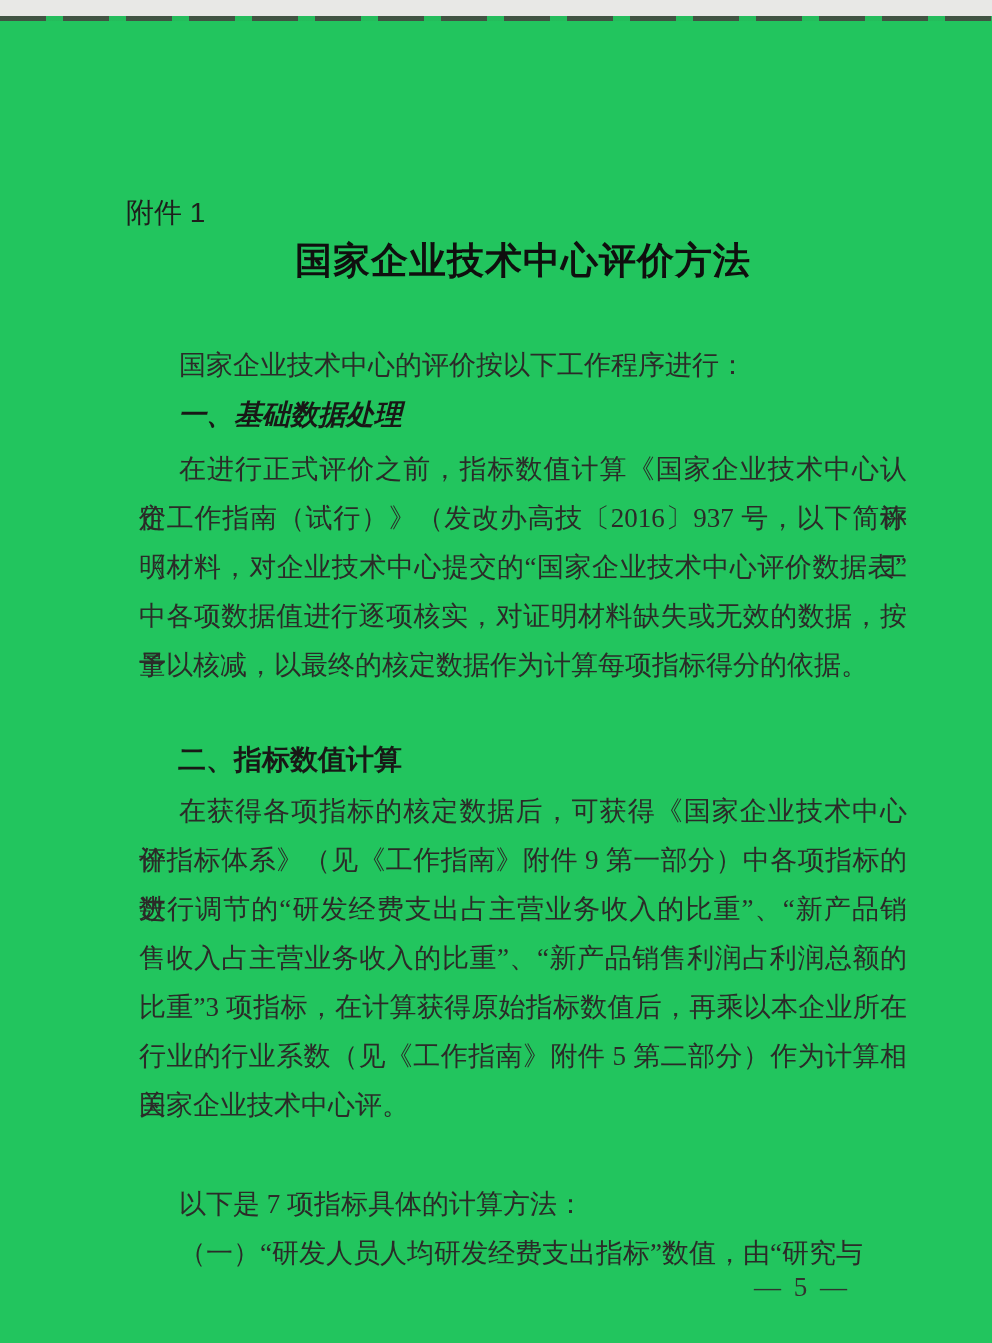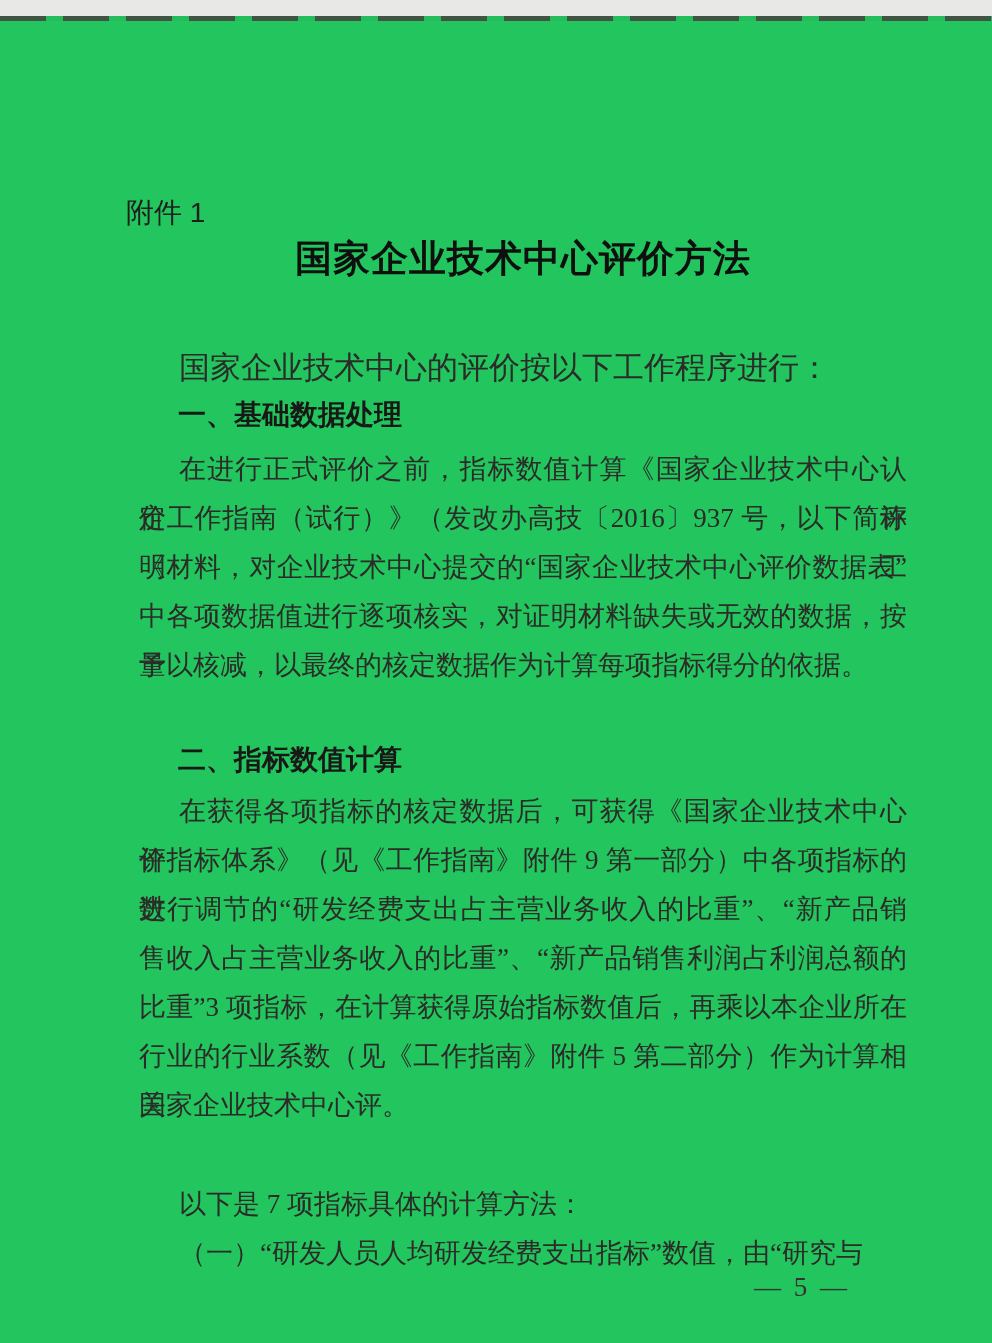--- a/index.html
+++ b/index.html
@@ -40,40 +40,40 @@
     position: absolute;
     left: 139px;
     width: 768px;
     top: 224px;
     text-align: center;
     font-size: 37px;
     line-height: 1.15;
     font-weight: bold;
     letter-spacing: 1px;
     color: #0f0f0e;
-    font-family: Liberation Mono, monospace;
+    font-family: Liberation Sans, sans-serif;
   }
   .intro {
     position: absolute;
     left: 179px;
     top: 336px;
-    font-size: 31px;
+    font-size: 27px;
     line-height: 1;
     color: #2b2b28;
   }
   .sec-heading {
     position: absolute;
     left: 178px;
     font-size: 28px;
     line-height: 1;
     font-weight: bold;
     font-family: "Liberation Sans", "DejaVu Sans", sans-serif;
     color: #181816;
   }
-  #sec1-heading { top: 385px; }
+  #sec1-heading { top: 385px; font-style: italic; }
   #sec2-heading { top: 730px; }
   .para {
     position: absolute;
     left: 139px;
     width: 768px;
     font-size: 27px;
     color: #2b2b28;
   }
   #para1 { top: 429px; }
   #para2 { top: 771px; }

